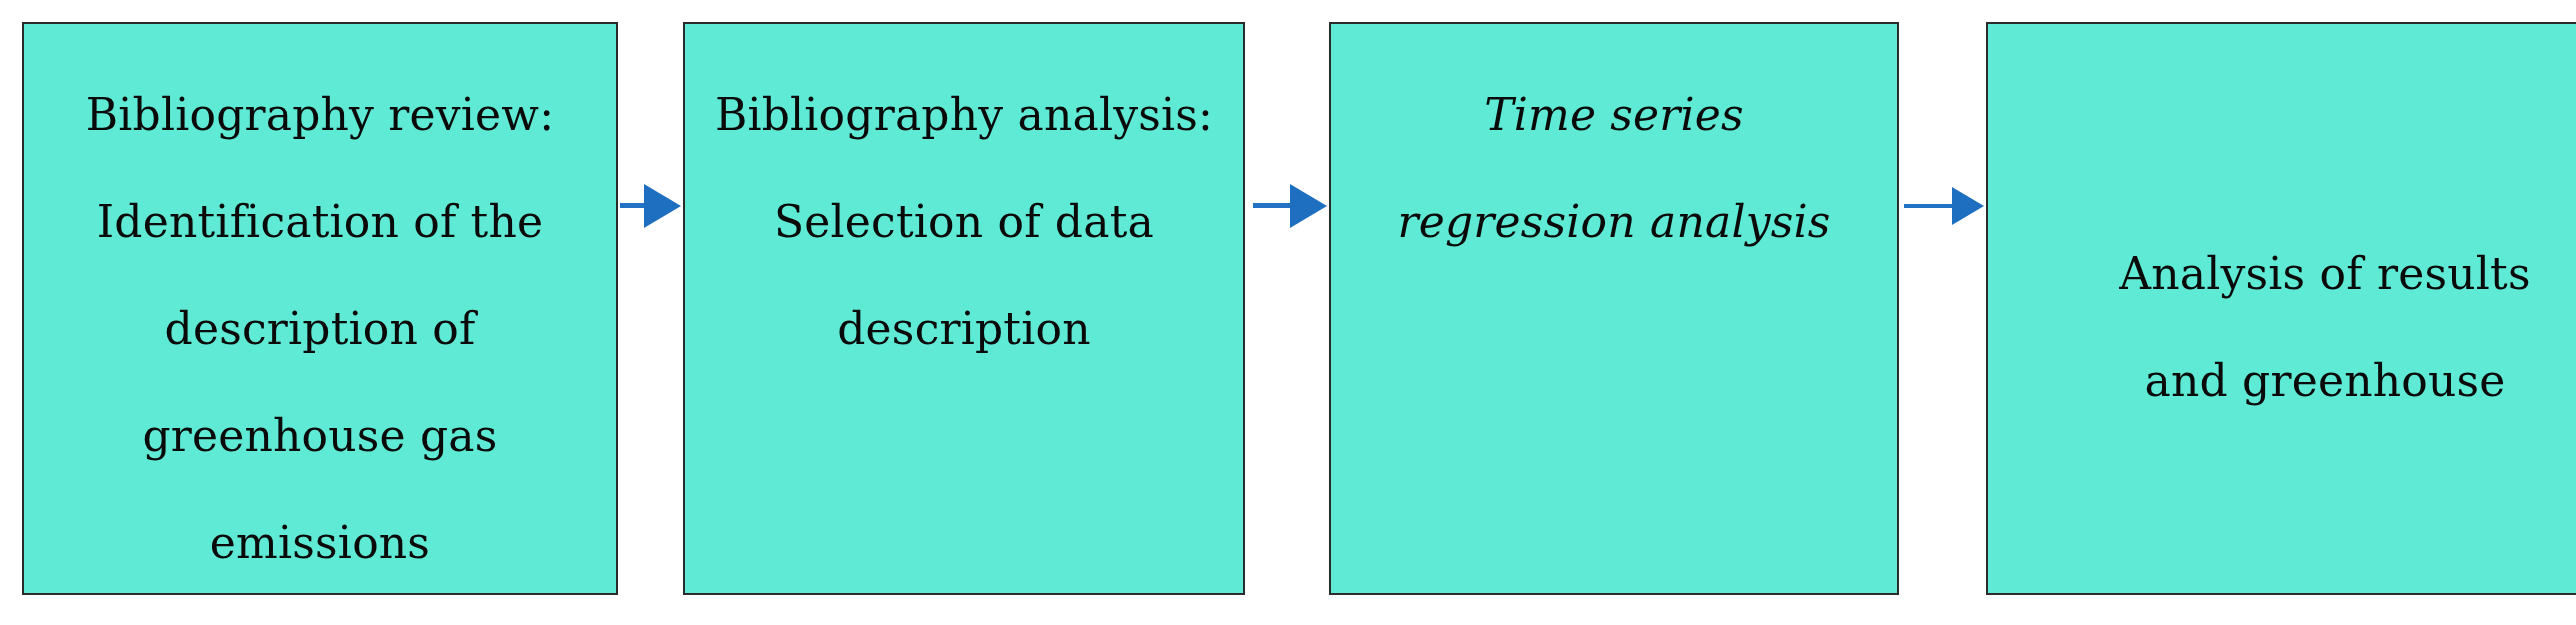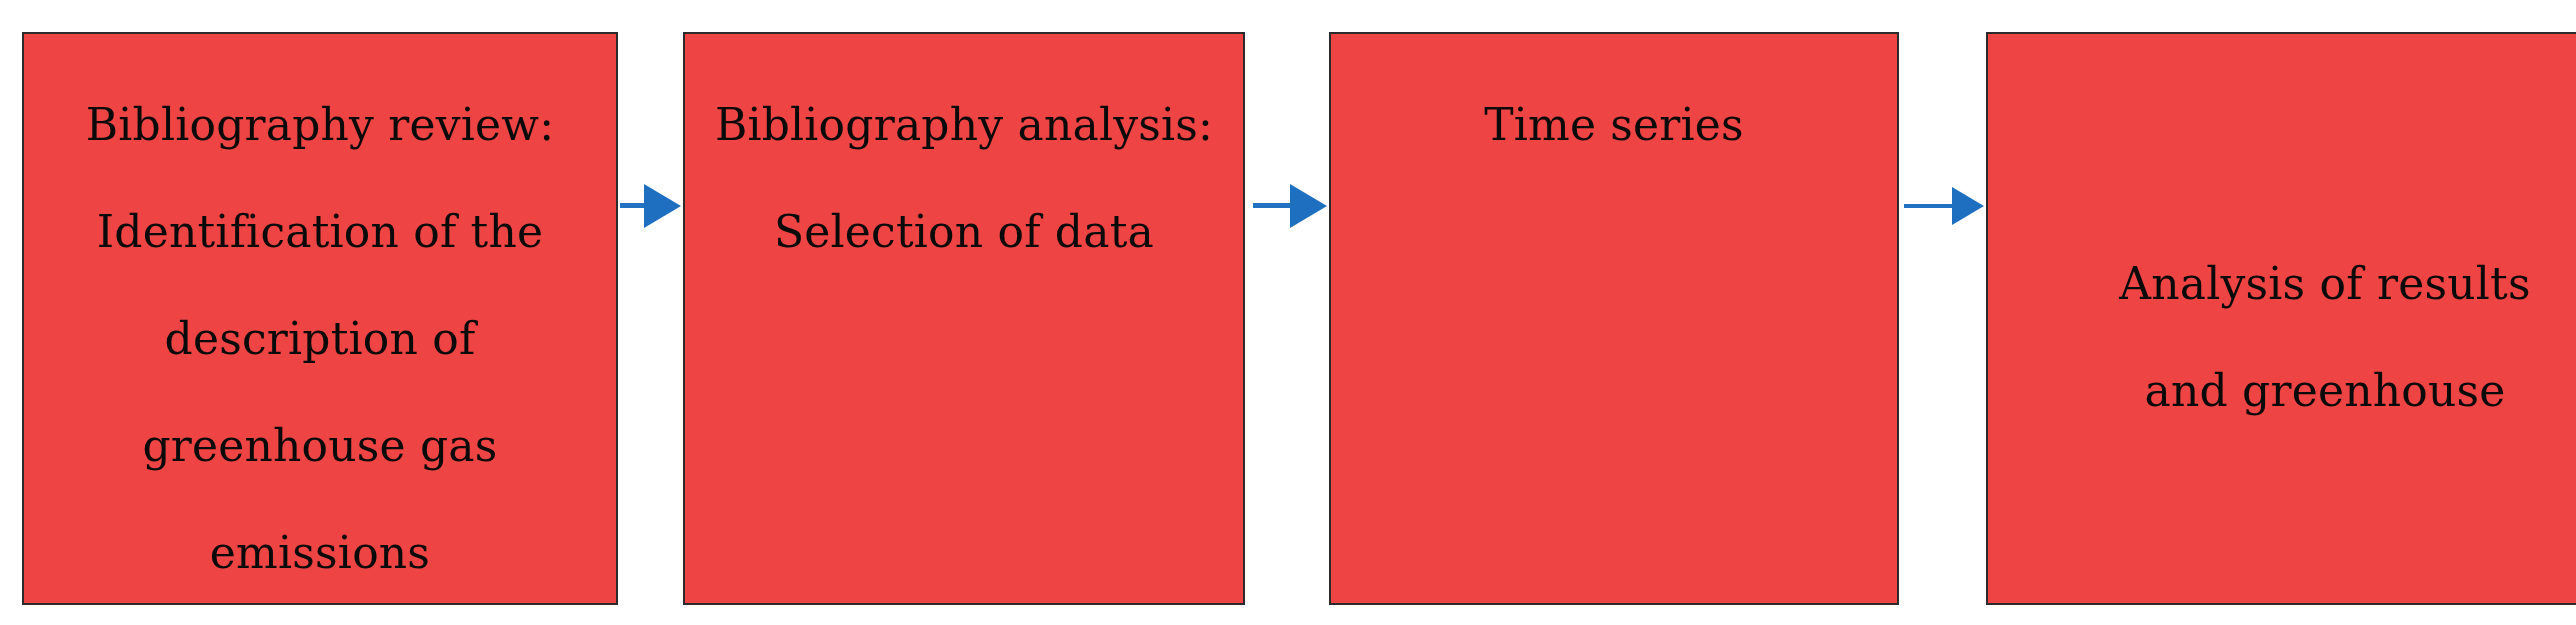--- a/index.html
+++ b/index.html
@@ -17,35 +17,35 @@
   #flow-canvas {
     position: relative;
     width: 2576px;
     height: 626px;
     background: #ffffff;
   }
 
   
   .process-box {
     position: absolute;
-    top: 32px;
+    top: 22px;
     height: 573px;
     box-sizing: border-box;
     border: 2.4px solid #2b2b2b;
-    background: #ef4444;
+    background: #5eead4;
     display: flex;
     flex-direction: column;
     align-items: center;
     justify-content: flex-start;
     padding-top: 37px;
   }
 
   .box-1 { left: 22px;   width: 277px; }
   .box-2 { left: 683px;  width: 562px; }
-  .box-3 { left: 1329px; width: 570px; }
+  .box-3 { left: 1329px; width: 570px; font-style: italic; }
   .box-4 { left: 1986px; width: 678px; justify-content: center; }
 
   
   .box-1 { left: 22px; width: 596px; }
 
   .box-text {
     width: 100%;
     text-align: center;
     color: #0a0a0a;
     font-size: 44px;
@@ -116,31 +116,33 @@
 
   <div class="arrow arrow-1">
     <div class="arrow-shaft"></div>
     <div class="arrow-head"></div>
   </div>
 
   <div class="process-box box-2">
     <div class="box-text">
       <span class="box-line">Bibliography analysis:</span>
       <span class="box-line">Selection of data</span>
+      <span class="box-line">description</span>
     </div>
   </div>
 
   <div class="arrow arrow-2">
     <div class="arrow-shaft"></div>
     <div class="arrow-head"></div>
   </div>
 
   <div class="process-box box-3">
     <div class="box-text">
       <span class="box-line">Time series</span>
+      <span class="box-line">regression analysis</span>
     </div>
   </div>
 
   <div class="arrow arrow-3">
     <div class="arrow-shaft thin"></div>
     <div class="arrow-head small"></div>
   </div>
 
   <div class="process-box box-4">
     <div class="box-text">

